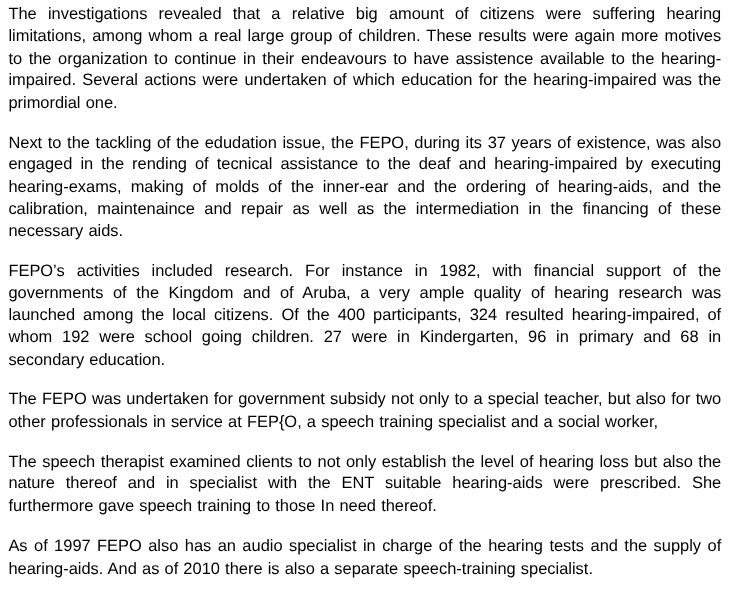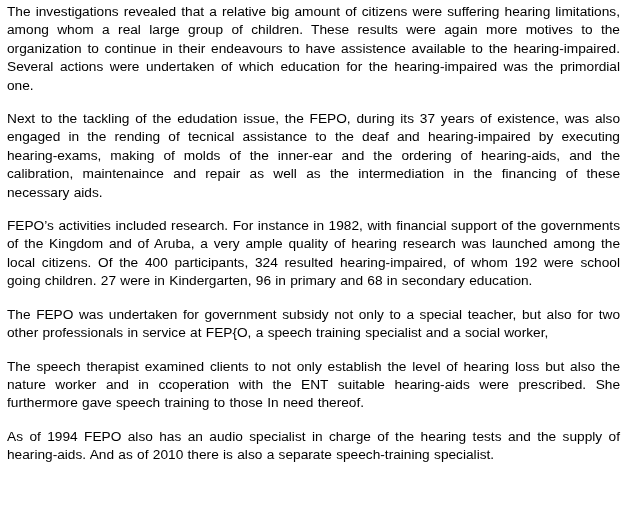--- a/index.html
+++ b/index.html
@@ -11,35 +11,35 @@
     width: 625px;
     height: 510px;
     overflow: hidden;
     font-family: "Liberation Sans", sans-serif;
     color: #000000;
   }
   .page {
     box-sizing: border-box;
     width: 625px;
     height: 367px;
-    padding: 3px 5px 0 7px;
+    padding: 3px 24px 0 7px;
     background: #ffffff;
   }
   .page p {
     margin: 0 0 15px 0;
     font-size: 13.7px;
     line-height: 18.4px;
     text-align: justify;
     text-justify: inter-word;
     word-spacing: 0.5px;
   }
 </style>
 </head>
 <body>
 
 <div class="page">
   <p>The investigations revealed that a relative big amount of citizens were suffering hearing limitations, among whom a real large group of children.  These results were again more motives to the organization to continue in their endeavours to have assistence available to the hearing-impaired. Several actions were undertaken of which education for the hearing-impaired was the primordial one.</p>
   <p>Next to the tackling of the edudation issue, the FEPO, during its 37 years of existence, was also engaged in the rending of tecnical assistance to the deaf and hearing-impaired by executing hearing-exams, making of molds of the inner-ear and the ordering of hearing-aids, and the calibration, maintenaince and repair as well as the intermediation in the financing of these necessary aids.</p>
   <p>FEPO’s activities included research. For instance in 1982, with financial support of the governments of the Kingdom and of Aruba, a very ample quality of hearing research  was launched among the local citizens. Of the 400 participants, 324 resulted hearing-impaired, of whom 192 were school going children. 27 were in Kindergarten, 96 in primary and 68 in secondary education.</p>
   <p>The FEPO was undertaken for government subsidy not only to a special teacher, but also for two other professionals in service at FEP{O, a speech training specialist  and a social worker,</p>
-  <p>The speech therapist examined clients to not only establish the level of hearing loss but also the nature worker and in ccoperation with the ENT suitable hearing-aids were prescribed. She furthermore gave speech training to those In need thereof.</p>
-  <p>As of 1994 FEPO also has an audio specialist in charge of the hearing tests and the supply of hearing-aids. And as of 2010 there is also a separate speech-training  specialist.</p>
+  <p>The speech therapist examined clients to not only establish the level of hearing loss but also the nature thereof and in specialist with the ENT suitable hearing-aids were prescribed. She furthermore gave speech training to those In need thereof.</p>
+  <p>As of 1997 FEPO also has an audio specialist in charge of the hearing tests and the supply of hearing-aids. And as of 2010 there is also a separate speech-training  specialist.</p>
 </div>
 
 </body></html>

